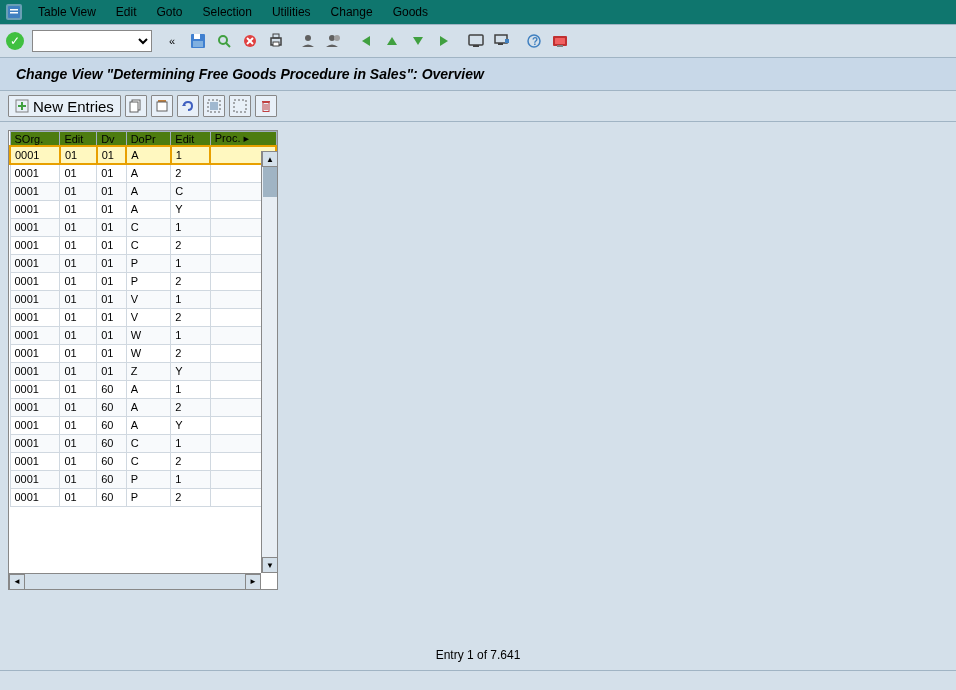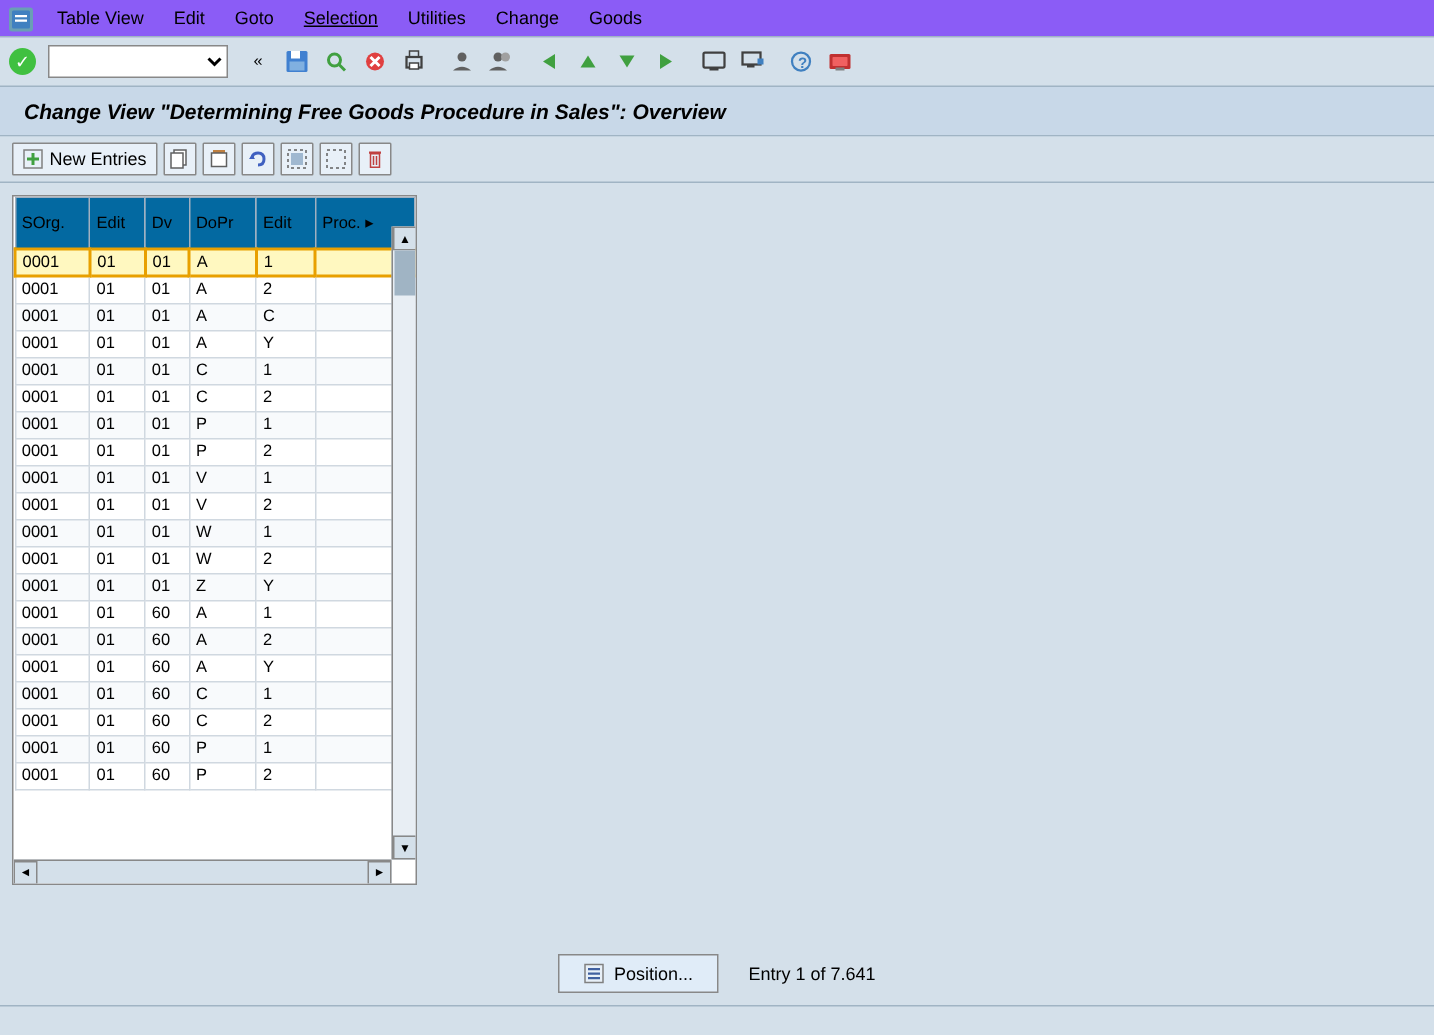--- a/index.html
+++ b/index.html
@@ -7,23 +7,23 @@
       font-family: Arial, Helvetica, sans-serif;
       font-size: 12px;
       background: #d4e0ea;
       width: 956px;
       height: 690px;
       overflow: hidden;
     }
 
     
     .menu-bar {
-      background: #8b5cf6;
-      display: flex;
-      align-items: flex-end;
+      background: #0f766e;
+      display: flex;
+      align-items: center;
       padding: 3px 6px;
       gap: 12px;
       border-bottom: 1px solid #a0b4c4;
     }
     .menu-bar-icon {
       width: 16px;
       height: 16px;
       background: #6a9fb5;
       border-radius: 2px;
       display: inline-flex;
@@ -31,21 +31,21 @@
       justify-content: center;
       color: white;
       font-size: 10px;
     }
     .menu-item {
       cursor: pointer;
       padding: 2px 4px;
       color: #000;
       text-decoration: none;
     }
-    .menu-item.active { text-decoration: underline; }
+    .menu-item.active { }
 
     
     .toolbar {
       background: #d4e0ea;
       display: flex;
       align-items: center;
       padding: 4px 6px;
       gap: 2px;
       border-bottom: 1px solid #a0b4c4;
     }
@@ -99,21 +99,21 @@
     }
     .action-btn {
       height: 22px;
       border: 1px solid #888;
       background: #e8f0f8;
       cursor: pointer;
       display: inline-flex;
       align-items: center;
       justify-content: center;
       padding: 0 6px;
-      font-size: 12px;
+      font-size: 15px;
       gap: 4px;
       border-radius: 1px;
     }
     .action-icon-btn {
       width: 22px;
       height: 22px;
       border: 1px solid #888;
       background: #e8f0f8;
       cursor: pointer;
       display: inline-flex;
@@ -138,23 +138,23 @@
       overflow: hidden;
       position: relative;
     }
 
     .data-table {
       width: 100%;
       border-collapse: collapse;
       font-size: 11px;
     }
     .data-table th {
-      background: #0369a1;
+      background: #4d7c0f;
       border: 1px solid #a0b0c0;
-      padding: 10px 4px;
+      padding: 0 4px;
       text-align: left;
       font-weight: normal;
       white-space: nowrap;
       font-size: 11px;
     }
     .data-table td {
       border: 1px solid #d0d8e0;
       padding: 1px 4px;
       white-space: nowrap;
       height: 18px;
@@ -662,27 +662,18 @@
 
     <div class="table-scroll-h">
       <div class="scroll-btn-h">◄</div>
       <div style="flex:1; background:#e8eef4;"></div>
       <div class="scroll-btn-h">►</div>
     </div>
   </div>
 </div>
 
 <div class="bottom-bar">
-  <button class="position-btn">
-    <svg width="14" height="14" viewBox="0 0 14 14">
-      <rect x="1" y="1" width="12" height="12" fill="#e8f0f8" stroke="#808080"></rect>
-      <line x1="3" y1="7" x2="11" y2="7" stroke="#4060a0" stroke-width="1.5"></line>
-      <line x1="3" y1="4" x2="11" y2="4" stroke="#4060a0" stroke-width="1.5"></line>
-      <line x1="3" y1="10" x2="11" y2="10" stroke="#4060a0" stroke-width="1.5"></line>
-    </svg>
-    <span>Position...</span>
-  </button>
   <span class="entry-info">Entry 1 of 7.641</span>
 </div>
 
 <div class="status-bar">
   <span></span>
 </div>
 
 </body></html>

